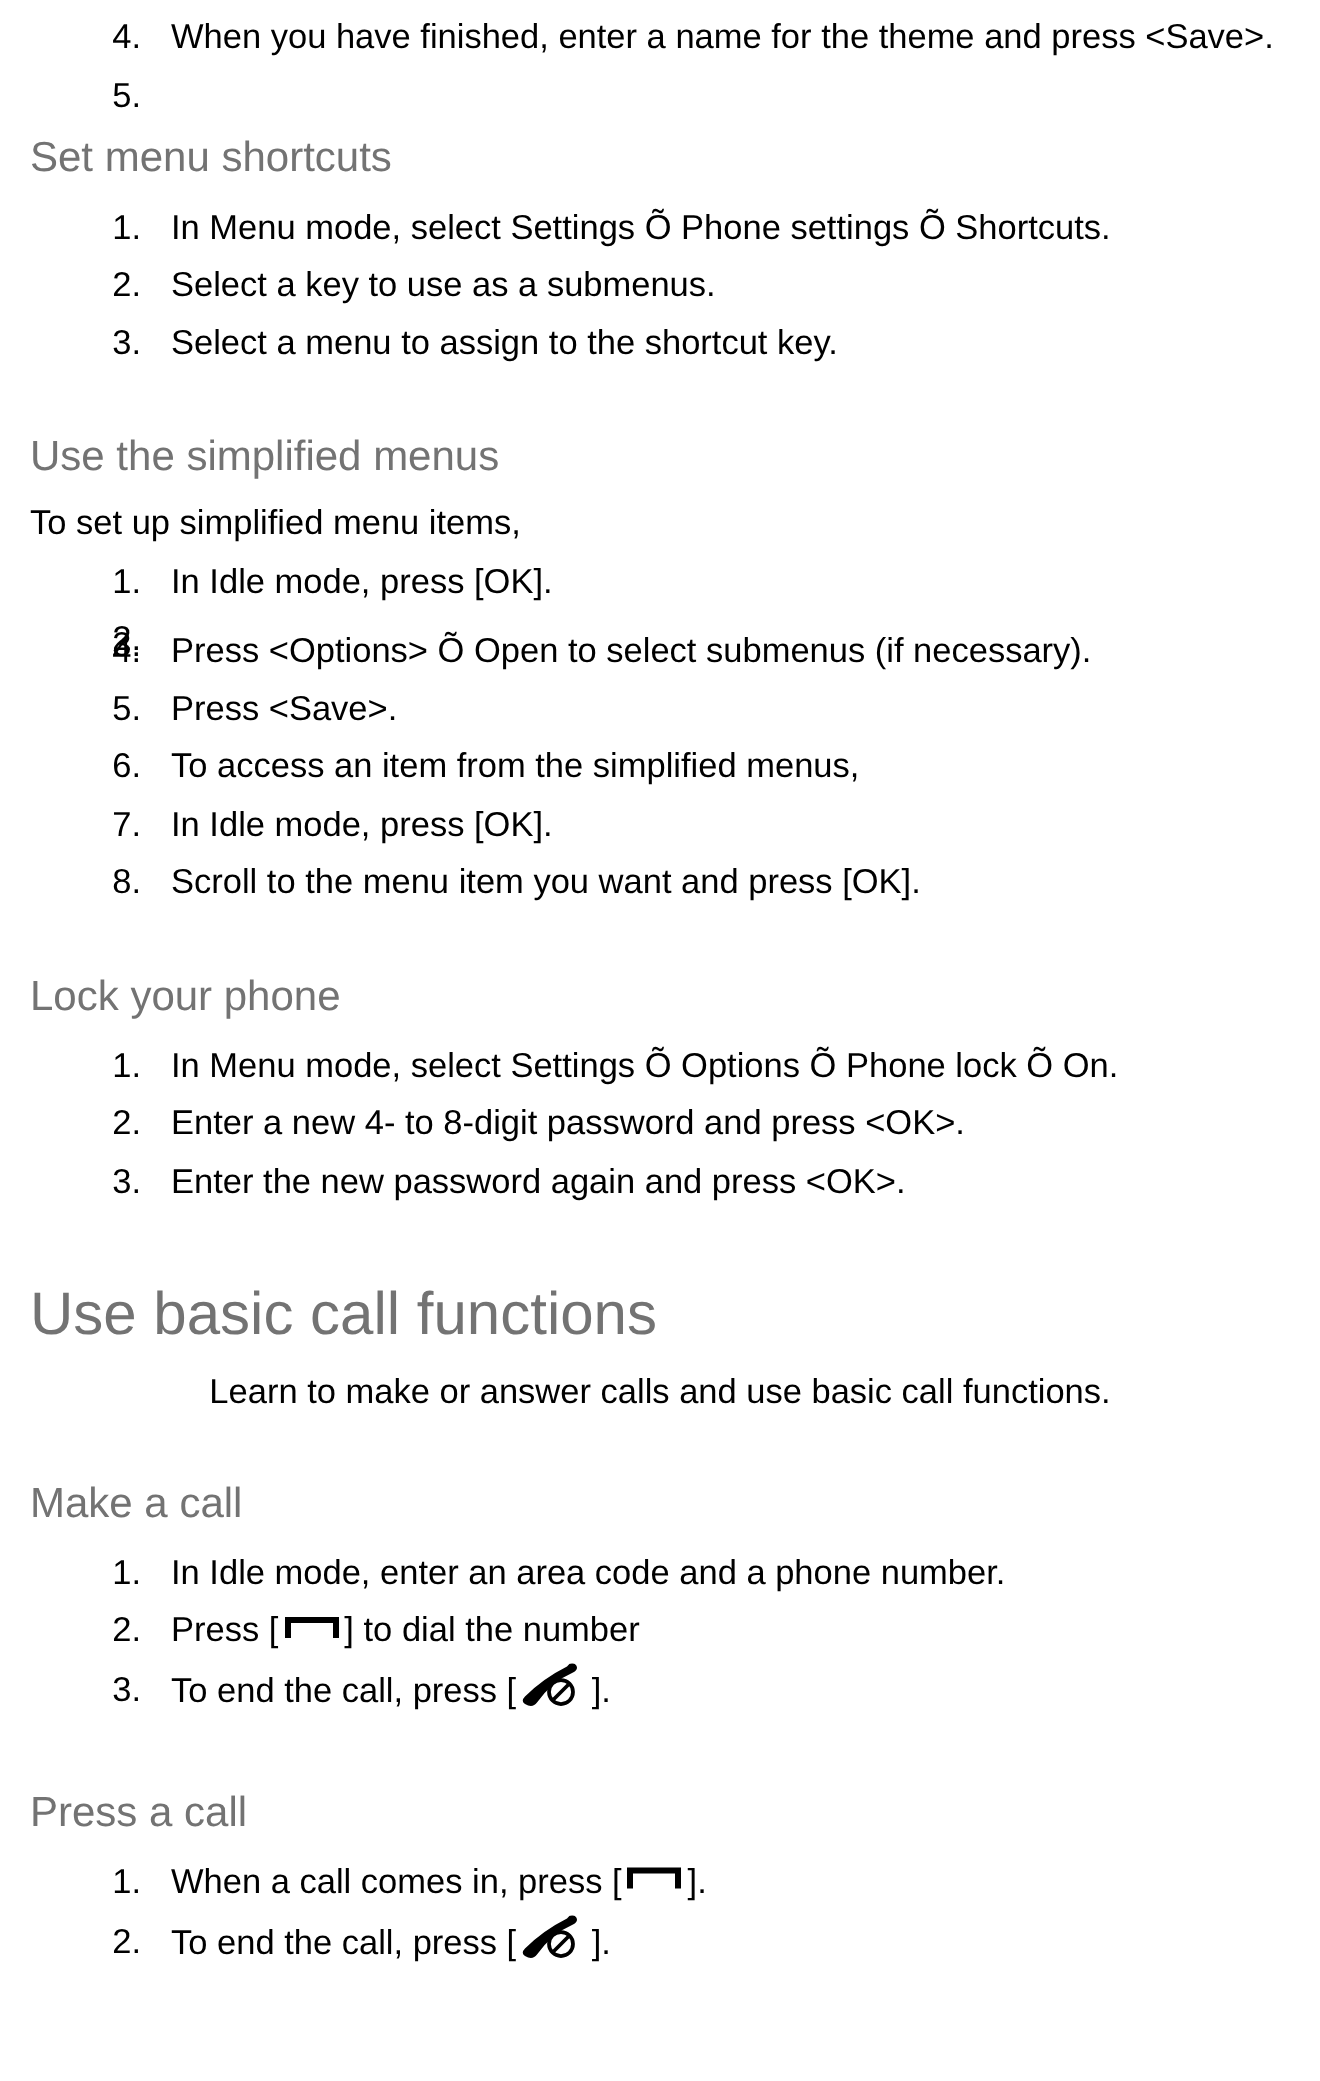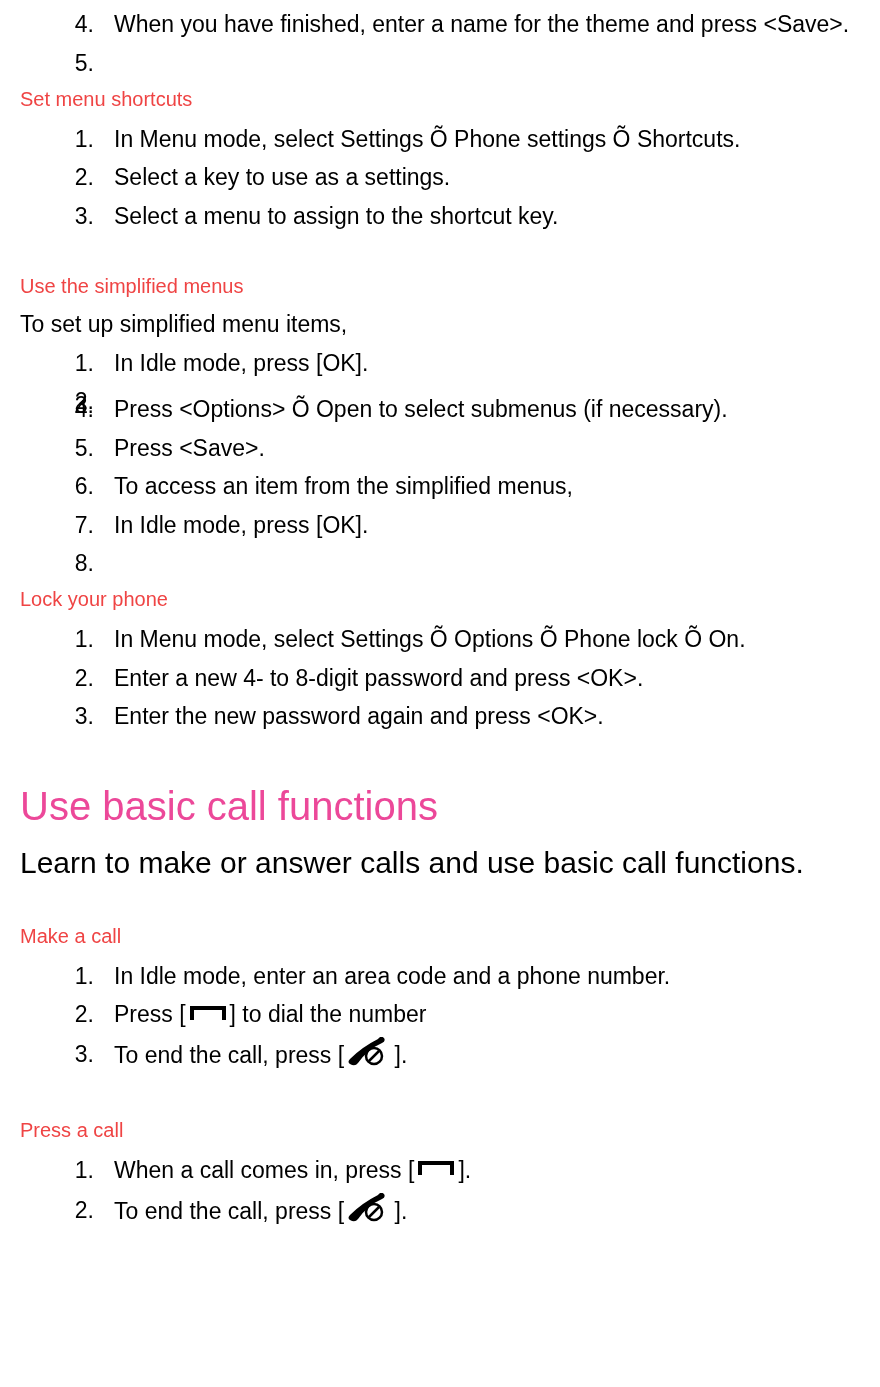--- a/index.html
+++ b/index.html
@@ -10,36 +10,37 @@
     body {
       font-family: Arial, Helvetica, sans-serif;
       font-size: 23px;
       line-height: 1.5;
       color: #000;
       background: #fff;
       padding: 5px 20px 20px 20px;
       width: 880px;
     }
     .heading-blue {
-      color: #ef4444;
-      font-size: 20px;
+      color: #737373;
+      font-size: 28px;
       font-weight: normal;
       margin-top: 36px;
       margin-bottom: 6px;
     }
     .heading-large {
       font-size: 40px;
       font-weight: normal;
-      color: #ec4899;
+      color: #737373;
       margin-top: 40px;
       margin-bottom: 4px;
     }
     .intro-text {
-      font-size: 30px;
+      font-size: 23px;
       margin-bottom: 8px;
+      text-align: center;
     }
     .subtext {
       font-size: 23px;
       margin-bottom: 2px;
     }
     ol, .list {
       list-style: none;
       padding-left: 62px;
     }
     ol li, .list-item {
@@ -78,21 +79,21 @@
 </ol>
 
 <div class="heading-blue">Set menu shortcuts</div>
 <ol>
   <li class="list-item">
     <span class="num">1.</span>
     <span>In Menu mode, select Settings Õ Phone settings Õ Shortcuts.</span>
   </li>
   <li class="list-item">
     <span class="num">2.</span>
-    <span>Select a key to use as a settings.</span>
+    <span>Select a key to use as a submenus.</span>
   </li>
   <li class="list-item">
     <span class="num">3.</span>
     <span>Select a menu to assign to the shortcut key.</span>
   </li>
 </ol>
 
 <div class="heading-blue">Use the simplified menus</div>
 <div class="subtext">To set up simplified menu items,</div>
 <ol>
@@ -117,20 +118,21 @@
   <li class="list-item">
     <span class="num">6.</span>
     <span>To access an item from the simplified menus,</span>
   </li>
   <li class="list-item">
     <span class="num">7.</span>
     <span>In Idle mode, press [OK].</span>
   </li>
   <li class="list-item">
     <span class="num">8.</span>
+    <span>Scroll to the menu item you want and press [OK].</span>
   </li>
 </ol>
 
 <div class="heading-blue">Lock your phone</div>
 <ol>
   <li class="list-item">
     <span class="num">1.</span>
     <span>In Menu mode, select Settings Õ Options Õ Phone lock Õ On.</span>
   </li>
   <li class="list-item">

